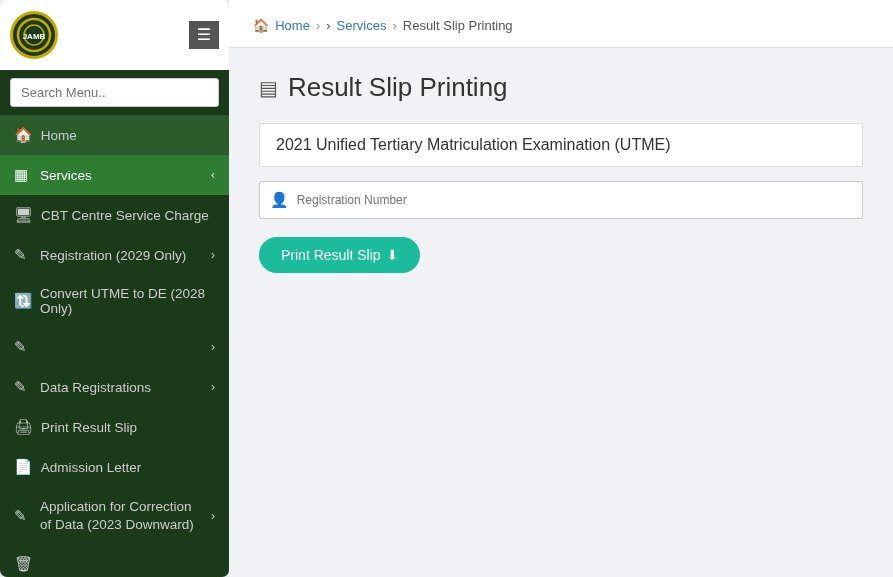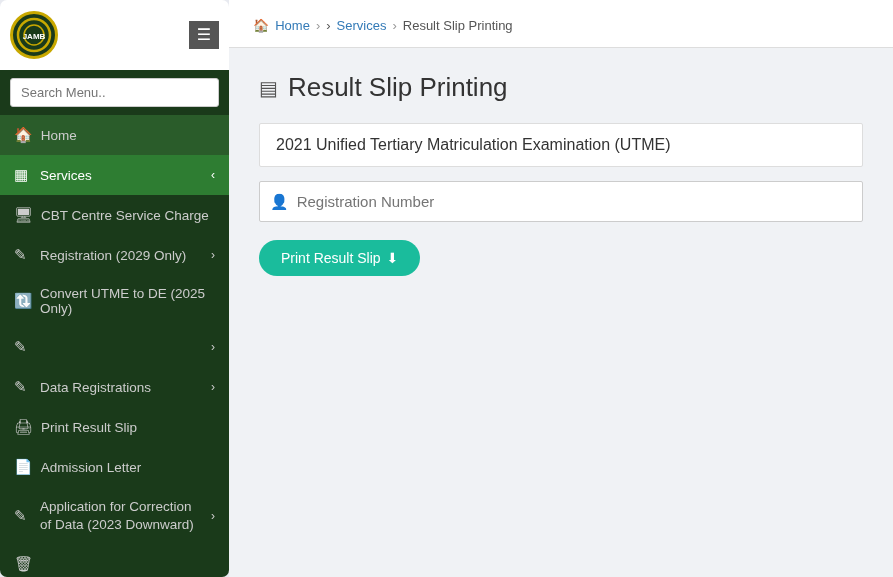--- a/index.html
+++ b/index.html
@@ -140,21 +140,21 @@
       border-radius: 2px;
       max-width: 640px;
       margin-bottom: 18px;
       padding: 0 10px;
     }
     .reg-icon { color: #aaa; margin-right: 8px; font-size: 15px; }
     .reg-input {
       border: none;
       outline: none;
       padding: 11px 0;
-      font-size: 15px;
+      font-size: 12px;
       flex: 1;
       color: #555;
       background: transparent;
     }
 
     .print-btn {
       background: #1abc9c;
       color: #fff;
       border: none;
       border-radius: 25px;
@@ -200,21 +200,21 @@
   </div>
 
   <div class="menu-item">
     <span class="icon">✎</span>
     <span>Registration (2029 Only)</span>
     <span class="chevron">›</span>
   </div>
 
   <div class="menu-item">
     <span class="icon">🔃</span>
-    <span>Convert UTME to DE (2025 Only)</span>
+    <span>Convert UTME to DE (2028 Only)</span>
   </div>
 
   <div class="menu-item">
     <span class="icon">✎</span>
     <span class="chevron">›</span>
   </div>
 
   <div class="menu-item">
     <span class="icon">✎</span>
     <span>Data Registrations</span>

